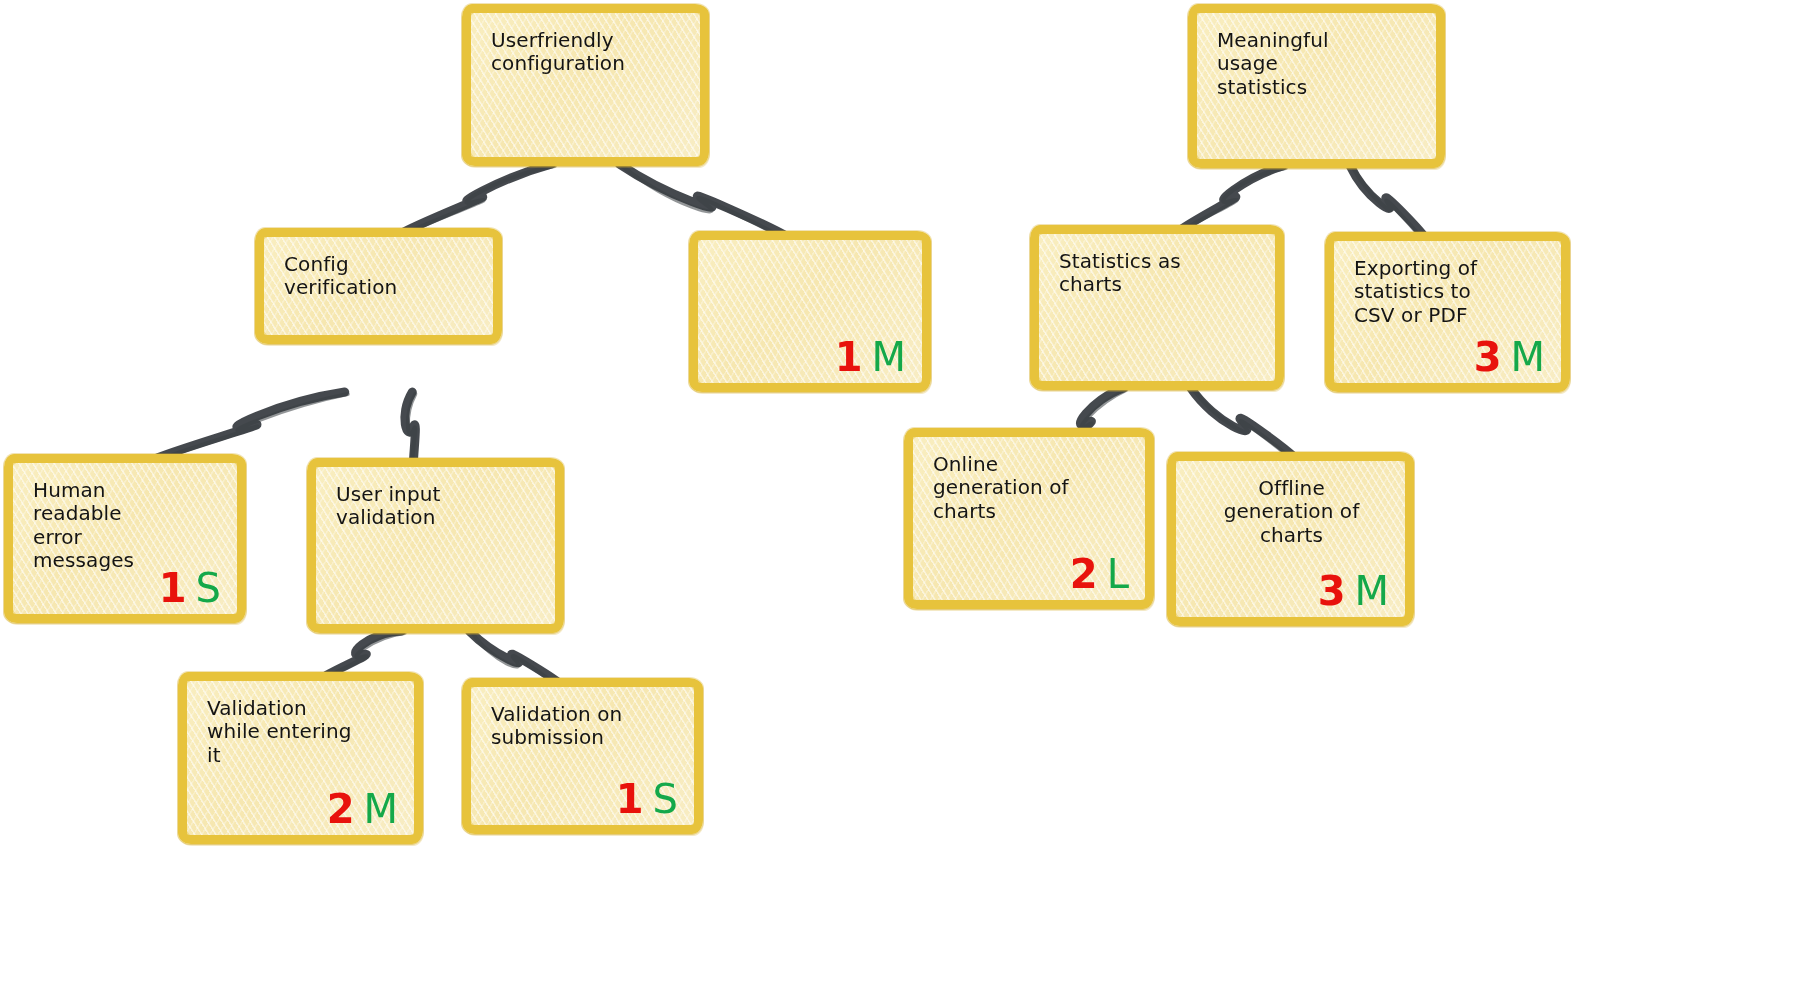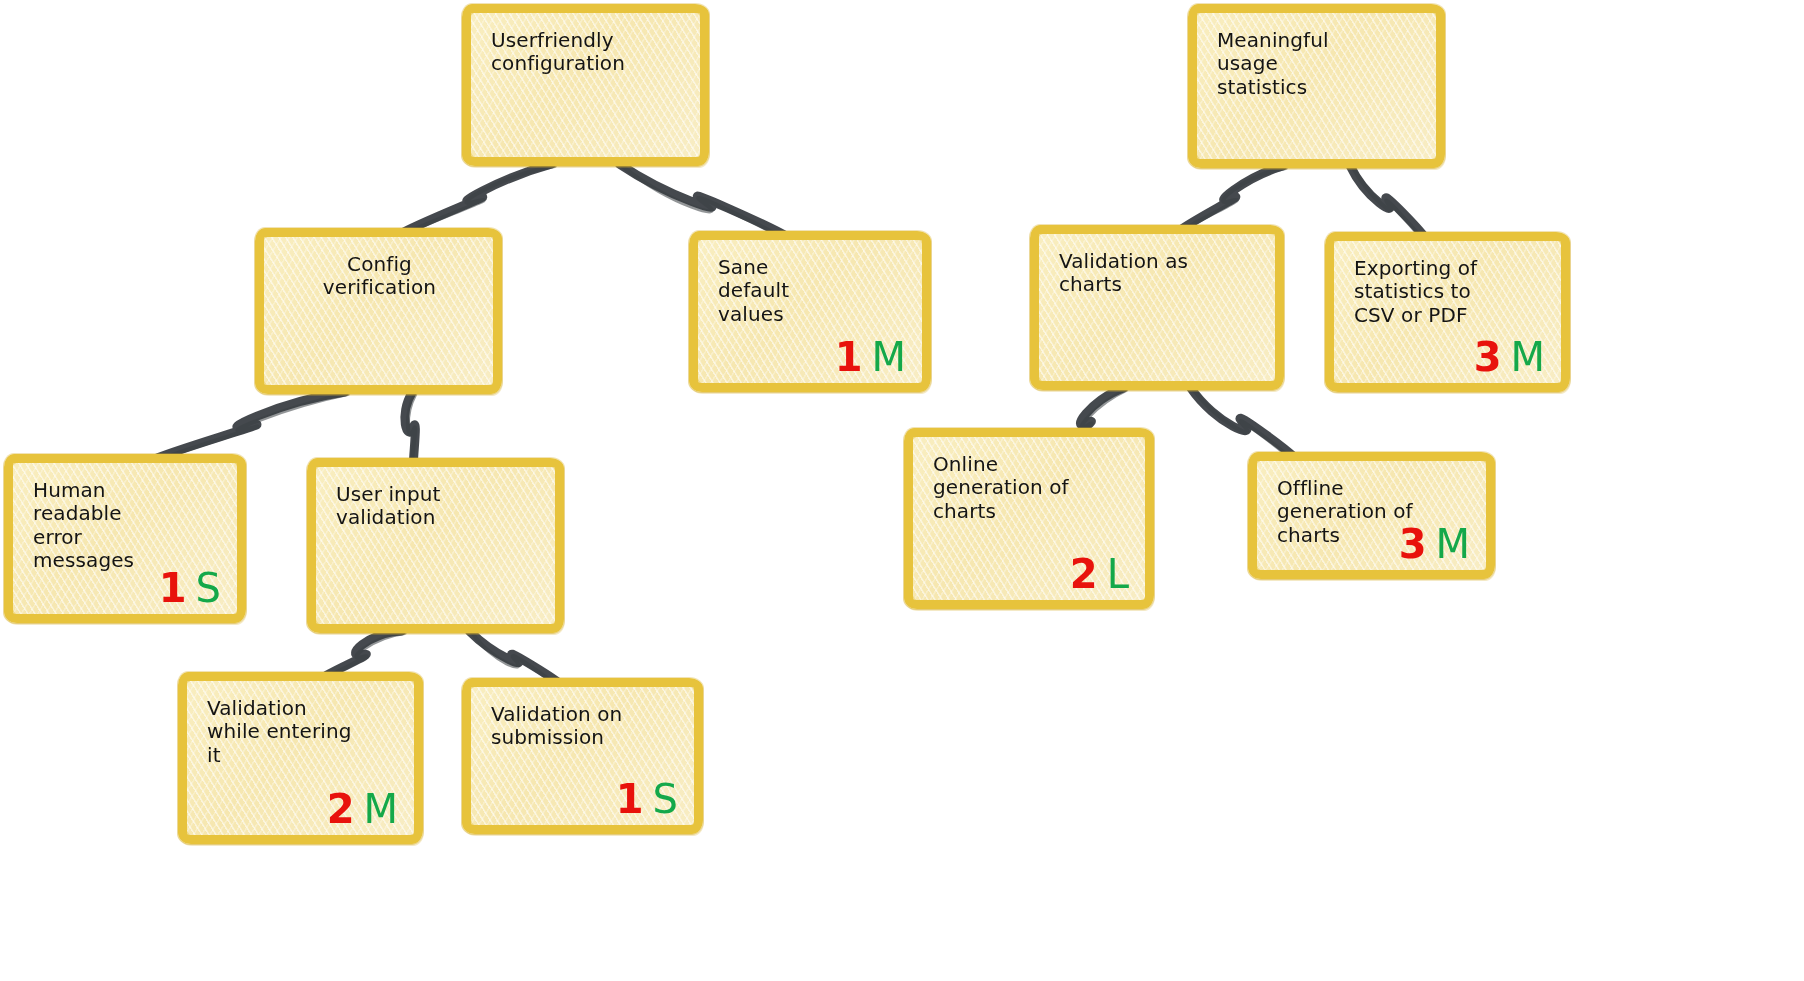--- a/index.html
+++ b/index.html
@@ -131,28 +131,25 @@
       <g>
         <path class="edge-stroke edge-a" d="M 1190.8 388 C 1215.2621084332352 423.86335225548004, 1260.5161532795914 442.2357480993534, 1243.1 423 S 1284.94 448.2, 1295.4 458"></path>
         <path class="edge-stroke edge-b" d="M 1193.8 390 C 1218.3581464470712 422.9799973784749, 1260.6757236183055 443.689998980518, 1243.6 425.5 S 1283.44 451.06, 1293.4 461"></path>
       </g>
     </svg>
   <div id="nodes">
       <div class="node" style="left: 462px; top: 4px; width: 247px; height: 162px;">
         <div class="node-label">Userfriendly
 configuration</div>
       </div>
-      <div class="node" style="left: 255px; top: 228px; width: 247px; height: 166px; text-align: center;">
+      <div class="node" style="left: 255px; top: 228px; width: 247px; height: 116px;">
         <div class="node-label">Config
 verification</div>
       </div>
       <div class="node" style="left: 689px; top: 231px; width: 242px; height: 161px;">
-        <div class="node-label">Sane
-default
-values</div>
         <div class="badge"><span class="prio">1</span><span class="size">M</span></div>
       </div>
       <div class="node" style="left: 4px; top: 454px; width: 242px; height: 169px;">
         <div class="node-label">Human
 readable
 error
 messages</div>
         <div class="badge"><span class="prio">1</span><span class="size">S</span></div>
       </div>
       <div class="node" style="left: 307px; top: 458px; width: 257px; height: 175px;">
@@ -169,35 +166,35 @@
         <div class="node-label">Validation on
 submission</div>
         <div class="badge"><span class="prio">1</span><span class="size">S</span></div>
       </div>
       <div class="node" style="left: 1188px; top: 4px; width: 257px; height: 164px;">
         <div class="node-label">Meaningful
 usage
 statistics</div>
       </div>
       <div class="node" style="left: 1030px; top: 225px; width: 254px; height: 165px;">
-        <div class="node-label">Validation as
+        <div class="node-label">Statistics as
 charts</div>
       </div>
       <div class="node" style="left: 1325px; top: 232px; width: 245px; height: 160px;">
         <div class="node-label">Exporting of
 statistics to
 CSV or PDF</div>
         <div class="badge"><span class="prio">3</span><span class="size">M</span></div>
       </div>
       <div class="node" style="left: 904px; top: 428px; width: 250px; height: 181px;">
         <div class="node-label">Online
 generation of
 charts</div>
         <div class="badge"><span class="prio">2</span><span class="size">L</span></div>
       </div>
-      <div class="node" style="left: 1248px; top: 452px; width: 247px; height: 127px;">
+      <div class="node" style="left: 1167px; top: 452px; width: 247px; height: 174px; text-align: center;">
         <div class="node-label">Offline
 generation of
 charts</div>
         <div class="badge"><span class="prio">3</span><span class="size">M</span></div>
       </div>
     </div>
 </div>
 
 </body></html>

